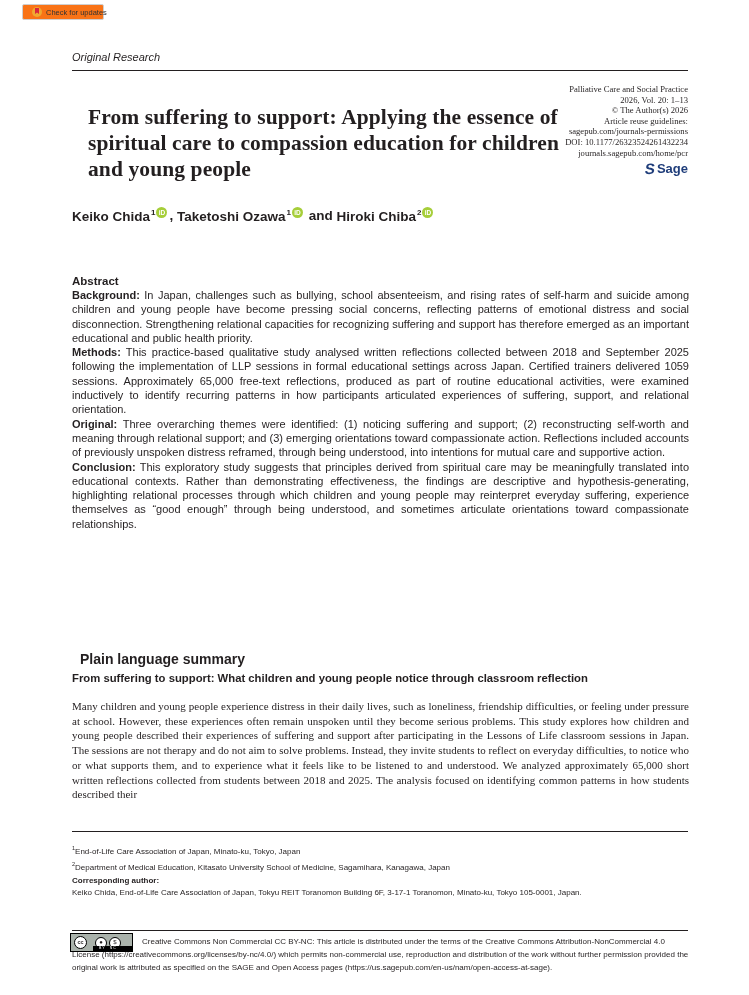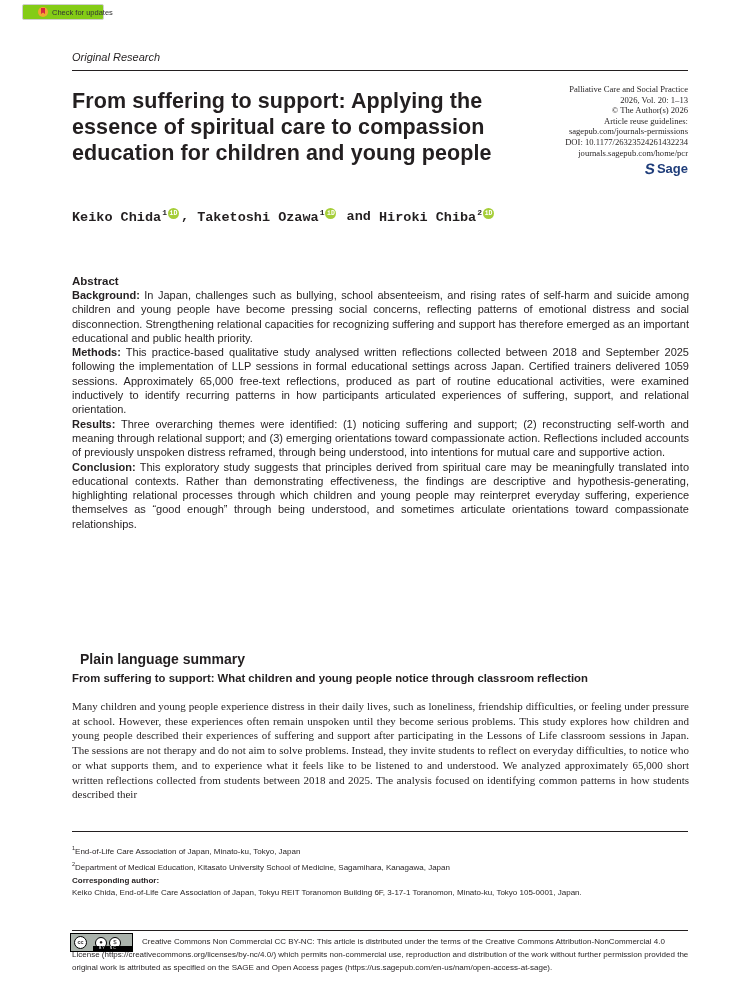--- a/index.html
+++ b/index.html
@@ -1,38 +1,38 @@
 <!DOCTYPE html>
 <html><head>
 <meta charset="utf-8">
 <style>
   html, body { margin:0; padding:0; background:#ffffff; }
   body { width:749px; height:995px; position:relative; overflow:hidden; color:#231f20;
          font-family:"Liberation Sans", sans-serif; }
   .abs { position:absolute; }
 
   
-  .cfu { left:22px; top:4px; width:82px; height:16px; background:#84cc16; border:1px solid #cfcfcf;
-         border-radius:2px; display:flex; align-items:center; box-sizing:border-box; padding-left:15px; }
+  .cfu { left:22px; top:4px; width:82px; height:16px; background:#f97316; border:1px solid #cfcfcf;
+         border-radius:2px; display:flex; align-items:center; box-sizing:border-box; padding-left:9px; }
   .cfu-icon { width:10px; height:10px; border-radius:50%; background:#f0a830; position:relative; margin-right:4px; flex:none; }
   .cfu-icon::after { content:""; position:absolute; left:3px; top:1px; width:4px; height:6px; background:#d7263d;
                      clip-path:polygon(0 0,100% 0,100% 100%,50% 75%,0 100%); }
   .cfu-label { font-size:7.5px; color:#333; white-space:nowrap; }
 
   .section-type { left:72px; top:51px; font-size:11px; font-style:italic; }
   .rule { height:1px; background:#231f20; }
   .rule-top { left:72px; top:70px; width:616px; }
 
   .journal-info { right:61px; top:84px; text-align:right; font-family:Liberation Serif, serif; font-size:8.6px; line-height:10.6px; color:#231f20; }
   .sage-logo { right:61px; top:160px; display:flex; align-items:center; color:#1f3d7a; font-weight:bold; font-size:13px; }
   .sage-s { font-size:15px; font-weight:900; margin-right:2px; transform:skewX(-8deg); display:inline-block; }
 
   .title { left:72px; top:88px; width:480px; font-size:21.5px; font-weight:bold; line-height:26px; letter-spacing:0.1px; }
 
-  .authors { left:72px; top:208px; font-size:13.5px; font-weight:bold; display:flex; align-items:center; white-space:nowrap;font-family:Liberation Mono, monospace; }
+  .authors { left:72px; top:208px; font-size:13.5px; font-weight:bold; display:flex; align-items:center; white-space:nowrap; }
   .authors sup { font-size:8px; vertical-align:super; margin-left:1px; }
   .orcid { display:inline-block; width:11px; height:11px; border-radius:50%; background:#a6ce39; color:#fff;
            font-size:6.5px; font-weight:bold; text-align:center; line-height:11px; margin:0 2px 0 1px; vertical-align:middle; position:relative; top:-3px; }
 
   .abstract { left:72px; top:274px; width:617px; font-size:11px; line-height:14.3px; text-align:justify; }
   .abstract h3 { margin:0; font-size:11.5px; font-weight:bold; line-height:14px; }
   .abstract p { margin:0; }
   .abstract b { font-weight:bold; }
 
   .pls-heading { left:72px; top:643px; font-size:14px; font-weight:bold; }
@@ -72,38 +72,38 @@
   <div>Article reuse guidelines:</div>
   <div>sagepub.com/journals-permissions</div>
   <div>DOI: 10.1177/26323524261432234</div>
   <div>journals.sagepub.com/home/pcr</div>
 </div>
 <div class="abs sage-logo">
   <span class="sage-s">S</span>
   <span>Sage</span>
 </div>
 
-<h1 class="abs title" style="margin:0;">From suffering to support: Applying the essence of spiritual care to compassion education for children and young people</h1>
+<h1 class="abs title" style="margin:16px;font-family:Liberation Serif, serif;">From suffering to support: Applying the essence of spiritual care to compassion education for children and young people</h1>
 
 <div class="abs authors">
   <span><span>Keiko Chida</span><sup>1</sup></span>
   <span class="orcid">iD</span>
   <span style="white-space:pre;">, </span>
   <span><span>Taketoshi Ozawa</span><sup>1</sup></span>
   <span class="orcid">iD</span>
   <span style="white-space:pre;"> and </span>
   <span><span>Hiroki Chiba</span><sup>2</sup></span>
   <span class="orcid">iD</span>
 </div>
 
 <div class="abs abstract">
   <h3>Abstract</h3>
   <p><b>Background:</b><span> In Japan, challenges such as bullying, school absenteeism, and rising rates of self-harm and suicide among children and young people have become pressing social concerns, reflecting patterns of emotional distress and social disconnection. Strengthening relational capacities for recognizing suffering and support has therefore emerged as an important educational and public health priority.</span></p>
   <p><b>Methods:</b><span> This practice-based qualitative study analysed written reflections collected between 2018 and September 2025 following the implementation of LLP sessions in formal educational settings across Japan. Certified trainers delivered 1059 sessions. Approximately 65,000 free-text reflections, produced as part of routine educational activities, were examined inductively to identify recurring patterns in how participants articulated experiences of suffering, support, and relational orientation.</span></p>
-  <p><b>Results:</b><span> Three overarching themes were identified: (1) noticing suffering and support; (2) reconstructing self-worth and meaning through relational support; and (3) emerging orientations toward compassionate action. Reflections included accounts of previously unspoken distress reframed, through being understood, into intentions for mutual care and supportive action.</span></p>
+  <p><b>Original:</b><span> Three overarching themes were identified: (1) noticing suffering and support; (2) reconstructing self-worth and meaning through relational support; and (3) emerging orientations toward compassionate action. Reflections included accounts of previously unspoken distress reframed, through being understood, into intentions for mutual care and supportive action.</span></p>
   <p><b>Conclusion:</b><span> This exploratory study suggests that principles derived from spiritual care may be meaningfully translated into educational contexts. Rather than demonstrating effectiveness, the findings are descriptive and hypothesis-generating, highlighting relational processes through which children and young people may reinterpret everyday suffering, experience themselves as “good enough” through being understood, and sometimes articulate orientations toward compassionate relationships.</span></p>
 </div>
 
 <h2 class="abs pls-heading" style="margin:8px;">Plain language summary</h2>
 <div class="abs pls-subheading">From suffering to support: What children and young people notice through classroom reflection</div>
 <p class="abs pls-body" style="margin:0;">Many children and young people experience distress in their daily lives, such as loneliness, friendship difficulties, or feeling under pressure at school. However, these experiences often remain unspoken until they become serious problems. This study explores how children and young people described their experiences of suffering and support after participating in the Lessons of Life classroom sessions in Japan. The sessions are not therapy and do not aim to solve problems. Instead, they invite students to reflect on everyday difficulties, to notice who or what supports them, and to experience what it feels like to be listened to and understood. We analyzed approximately 65,000 short written reflections collected from students between 2018 and 2025. The analysis focused on identifying common patterns in how students described their</p>
 
 <div class="abs rule rule-foot1"></div>
 <div class="abs affil">
   <div><sup>1</sup><span>End-of-Life Care Association of Japan, Minato-ku, Tokyo, Japan</span></div>

